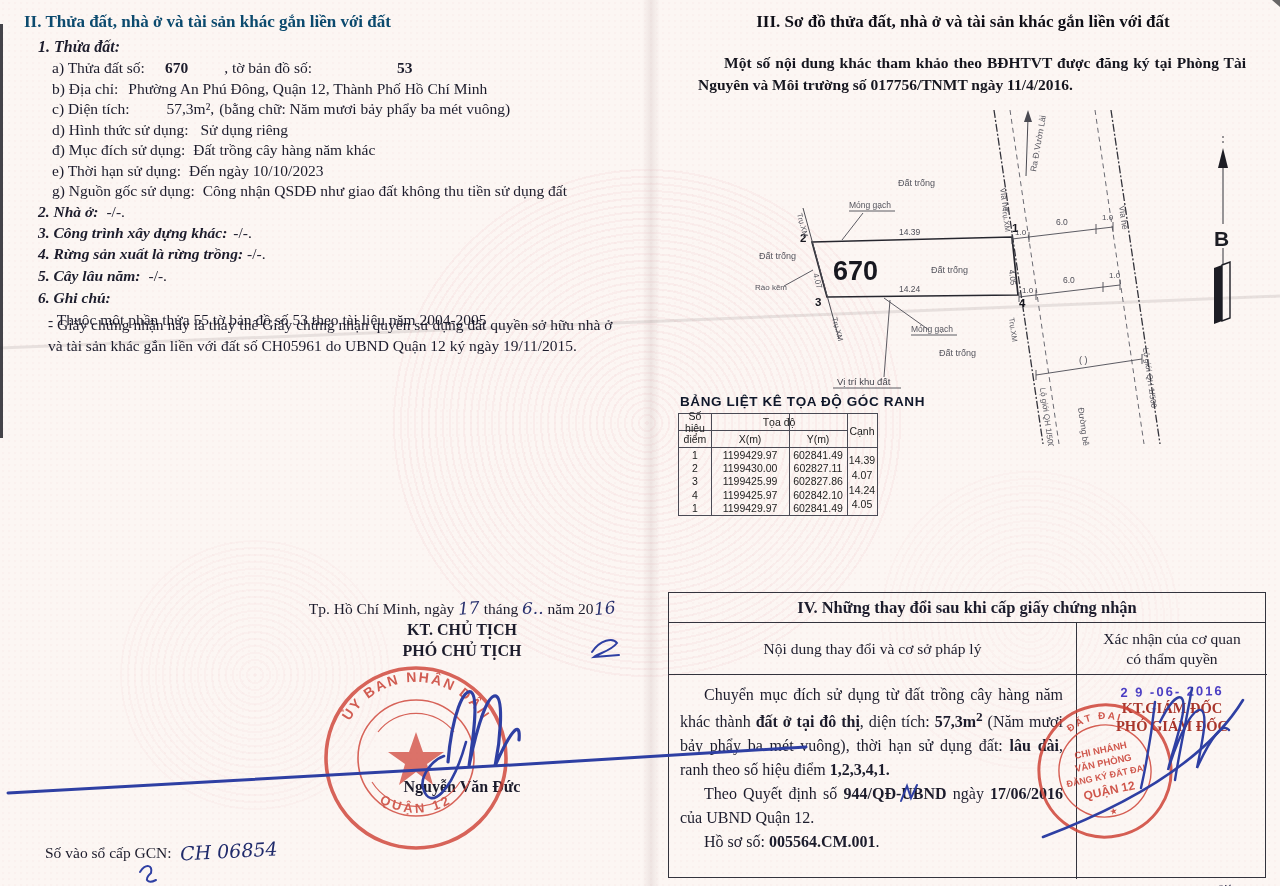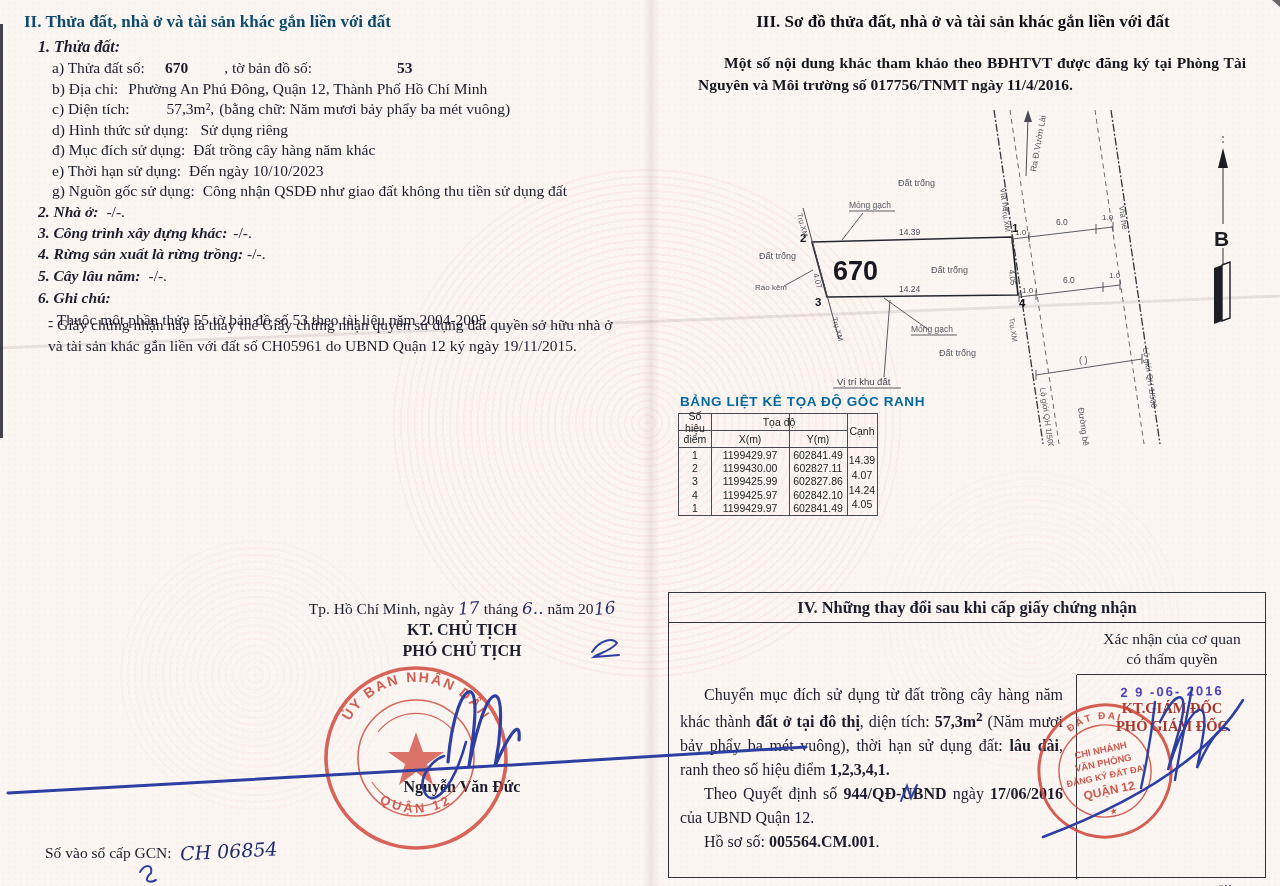--- a/index.html
+++ b/index.html
@@ -32,21 +32,21 @@
   .gcn{position:absolute;left:45px;top:840px;font-size:15.5px;white-space:nowrap;}
   .gcn-val{font-family:"DejaVu Serif",serif;font-style:italic;font-size:19px;color:#1f2a6b;
     display:inline-block;transform:rotate(-3deg);margin-left:8px;}
 
   .h3{position:absolute;left:660px;top:12px;width:606px;text-align:center;font-size:17px;font-weight:bold;color:#101018;}
   .p3{position:absolute;left:698px;top:52px;width:548px;font-size:15.5px;font-weight:bold;
       line-height:1.42;text-align:justify;text-indent:26px;color:#16161f;}
 
   
   .ct-title{position:absolute;left:680px;top:394px;font-family:"Liberation Sans",sans-serif;
-    font-size:13.5px;font-weight:bold;letter-spacing:.6px;color:#0369a1;}
+    font-size:13.5px;font-weight:bold;letter-spacing:.6px;color:#0f172a;}
   .ct{position:absolute;left:678px;top:413px;width:198px;height:101px;border:1.4px solid #4a4a55;
     font-family:"Liberation Sans",sans-serif;font-size:10.5px;color:#222;}
   .ct .vl{position:absolute;top:0;width:1.2px;height:100%;background:#4a4a55;}
   .ct .hl{position:absolute;height:1.2px;background:#4a4a55;}
   .ct .cell{position:absolute;display:flex;align-items:center;justify-content:center;text-align:center;}
   .ct-row{position:absolute;left:0;display:flex;width:168px;height:13.4px;align-items:center;}
   .ct-row span{display:block;text-align:center;}
   .ct-p{width:32px;} .ct-x{width:78px;} .ct-y{width:58px;}
   .ct-edges{position:absolute;left:168px;top:34px;width:30px;height:66px;padding-top:6px;box-sizing:border-box;}
   .ct-edges div{height:14.8px;text-align:center;}
@@ -306,20 +306,21 @@
     <div class="ct-edges">
       <div>14.39</div>
       <div>4.07</div>
       <div>14.24</div>
       <div>4.05</div>
     </div>
   </div>
 
   <div class="s4">
     <div class="s4-title">IV. Những thay đổi sau khi cấp giấy chứng nhận</div>
+    <div class="s4-h-left">Nội dung thay đổi và cơ sở pháp lý</div>
     <div class="s4-h-right">
       <span><span>Xác nhận của cơ quan</span><br>
       <span>có thẩm quyền</span></span>
     </div>
 
     <div class="s4-body-left">
       <p><span>Chuyển mục đích sử dụng từ đất trồng cây hàng năm khác thành </span><span class="b">đất ở tại đô thị</span><span>, diện tích: </span><span class="b">57,3m</span><sup class="b">2</sup><span> (Năm mươi bảy phẩy ba mét vuông), thời hạn sử dụng đất: </span><span class="b">lâu dài</span><span>, ranh theo số hiệu điểm </span><span class="b">1,2,3,4,1.</span></p>
       <p><span>Theo Quyết định số </span><span class="b">944/QĐ-UBND</span><span> ngày </span><span class="b">17/06/2016</span><span> của UBND Quận 12.</span></p>
       <p><span>Hồ sơ số: </span><span class="b">005564.CM.001</span><span>.</span></p>
 

